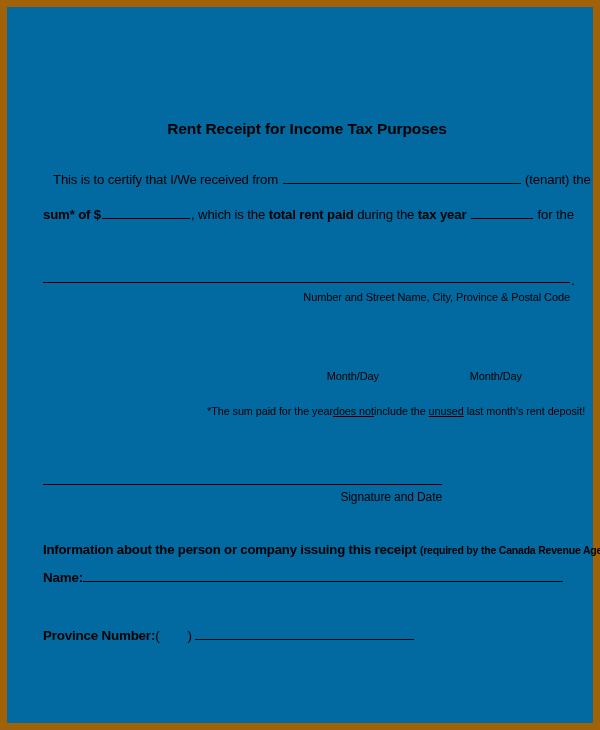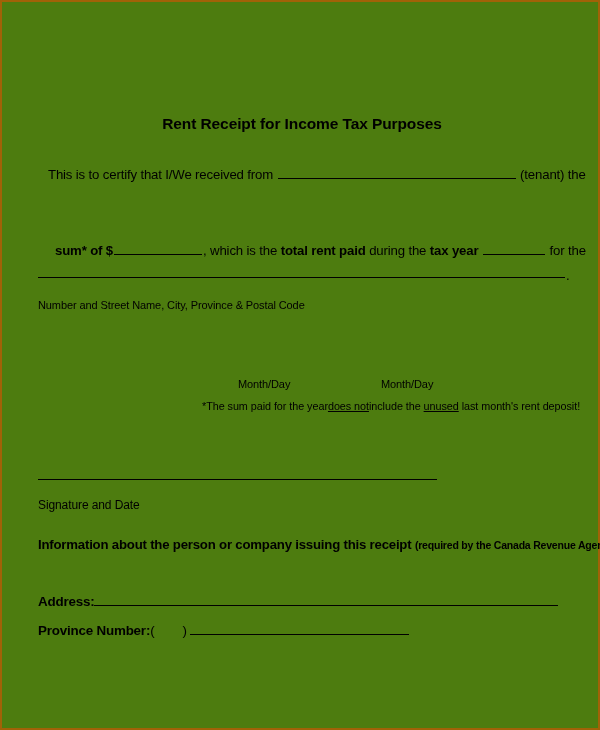--- a/index.html
+++ b/index.html
@@ -12,22 +12,22 @@
     background: #ffffff;
     font-family: "Liberation Sans", sans-serif;
     color: #000000;
     overflow: hidden;
   }
   .page {
     position: relative;
     width: 600px;
     height: 730px;
     box-sizing: border-box;
-    border: 2px solid #a16207;
-    background: #4d7c0f;
+    border: 7px solid #a16207;
+    background: #0369a1;
   }
   .doc-title {
     position: absolute;
     left: 0;
     top: 113px;
     width: 600px;
     text-align: center;
     font-size: 15.5px;
     font-weight: bold;
     letter-spacing: -0.1px;
@@ -54,24 +54,23 @@
 
   
   .hrule {
     position: absolute;
     border-bottom: 1.4px solid #000;
     height: 0;
   }
   .caption {
     position: absolute;
     font-size: 11px;
-    text-align: left;
+    text-align: right;
     white-space: nowrap;
     letter-spacing: -0.1px;
-    margin-top: 13px;
   }
   .period-mark {
     position: absolute;
     font-size: 13.2px;
   }
   .footnote {
     position: absolute;
     font-size: 10.8px;
     white-space: nowrap;
     letter-spacing: -0.05px;
@@ -112,21 +111,21 @@
 <div class="page">
 
   <div class="doc-title">Rent Receipt for Income Tax Purposes</div>
 
   <div class="line" style="left:36px; top:164px;margin-left:10px;">
     <span>This is to certify that I/We received from</span>
     <span class="rule" style="width:238px;"></span>
     <span>(tenant) the</span>
   </div>
 
-  <div class="line" style="left:53px; top:199px;margin-top:41px;">
+  <div class="line" style="left:36px; top:199px;">
     <span class="b">sum* of $</span><span class="rule" style="width:88px;"></span><span>, which is the</span>
     <span class="b">total rent paid</span>
     <span>during the</span>
     <span class="b">tax year</span>
     <span class="rule" style="width:62px;"></span>
     <span>for the</span>
   </div>
 
 
   <div class="hrule" style="left:36px; top:275px; width:527px;"></div>
@@ -145,22 +144,22 @@
   </div>
 
   <div class="hrule" style="left:36px; top:477px; width:399px;"></div>
   <div class="caption" style="left:36px; top:483px; width:399px; font-size:12px;">Signature and Date</div>
 
   <div class="info-heading" style="left:36px; top:535px;">
     <span>Information about the person or company issuing this receipt</span>
     <span class="paren">(required by the Canada Revenue Agency)</span>
   </div>
 
+  <div class="field-row" style="left:36px; top:563px;">
+    <span>Name:</span><span class="fill" style="width:480px;"></span>
+  </div>
 
-  <div class="field-row" style="left:36px; top:592px;">
-    <span>Address:</span><span class="fill" style="width:464px;"></span>
-  </div>
 
   <div class="field-row" style="left:36px; top:621px;">
     <span>Province Number:</span><span class="paren-pair">(</span><span style="display:inline-block; width:28px;"></span><span class="paren-pair">)</span> <span class="fill" style="width:219px;"></span>
   </div>
 
 </div>
 
 </body></html>

